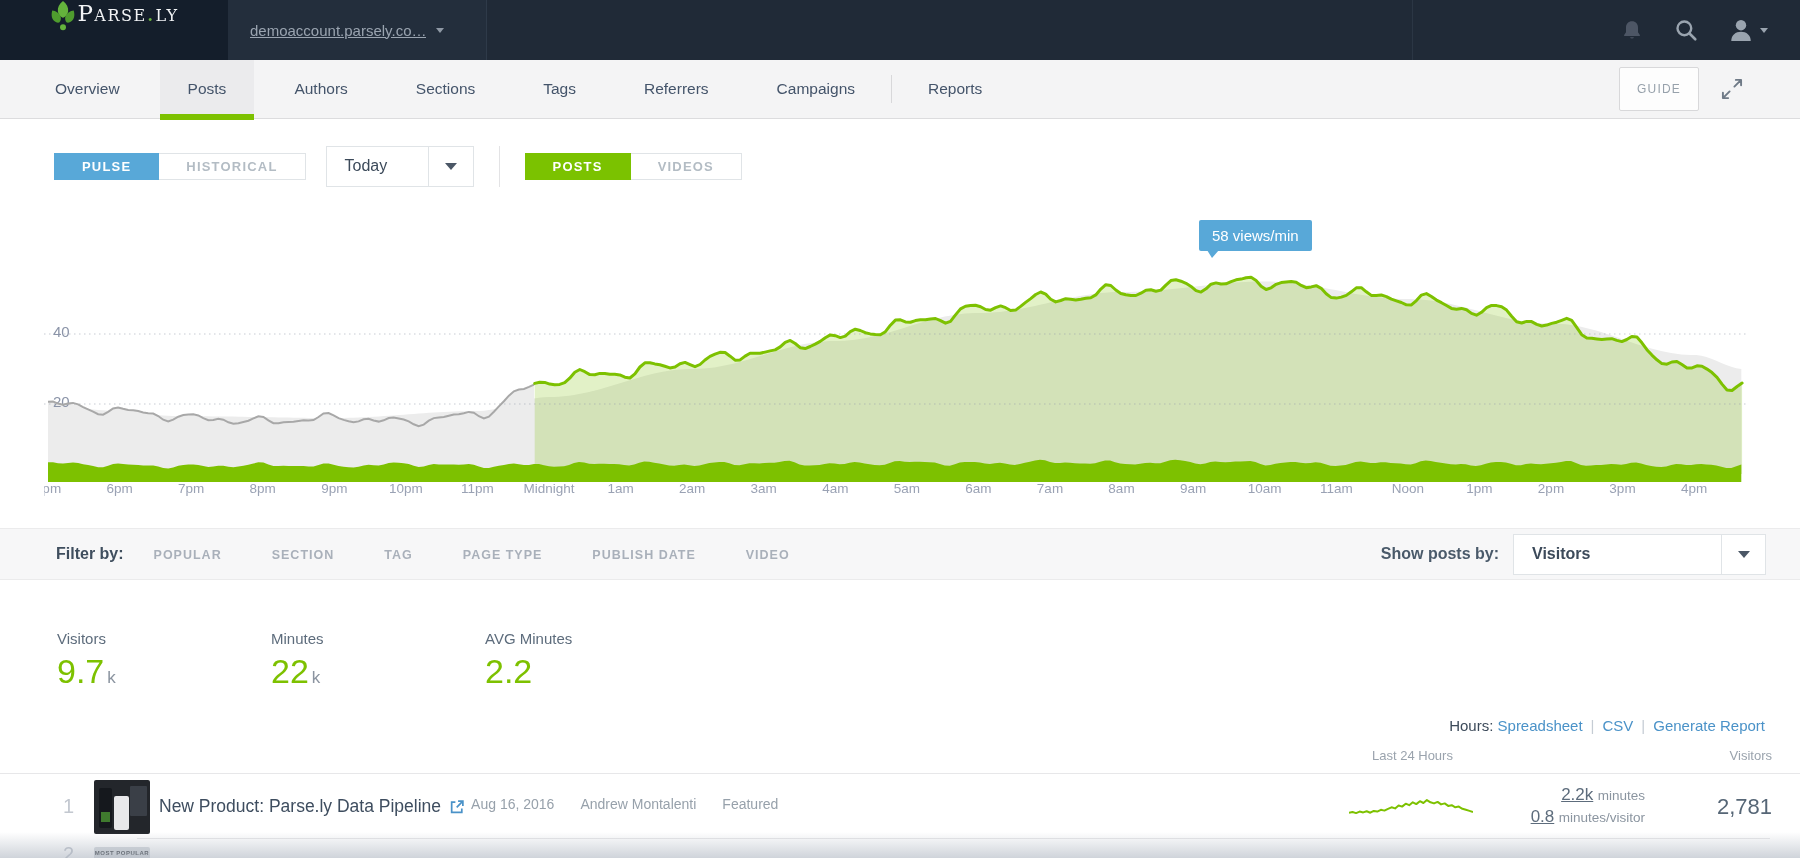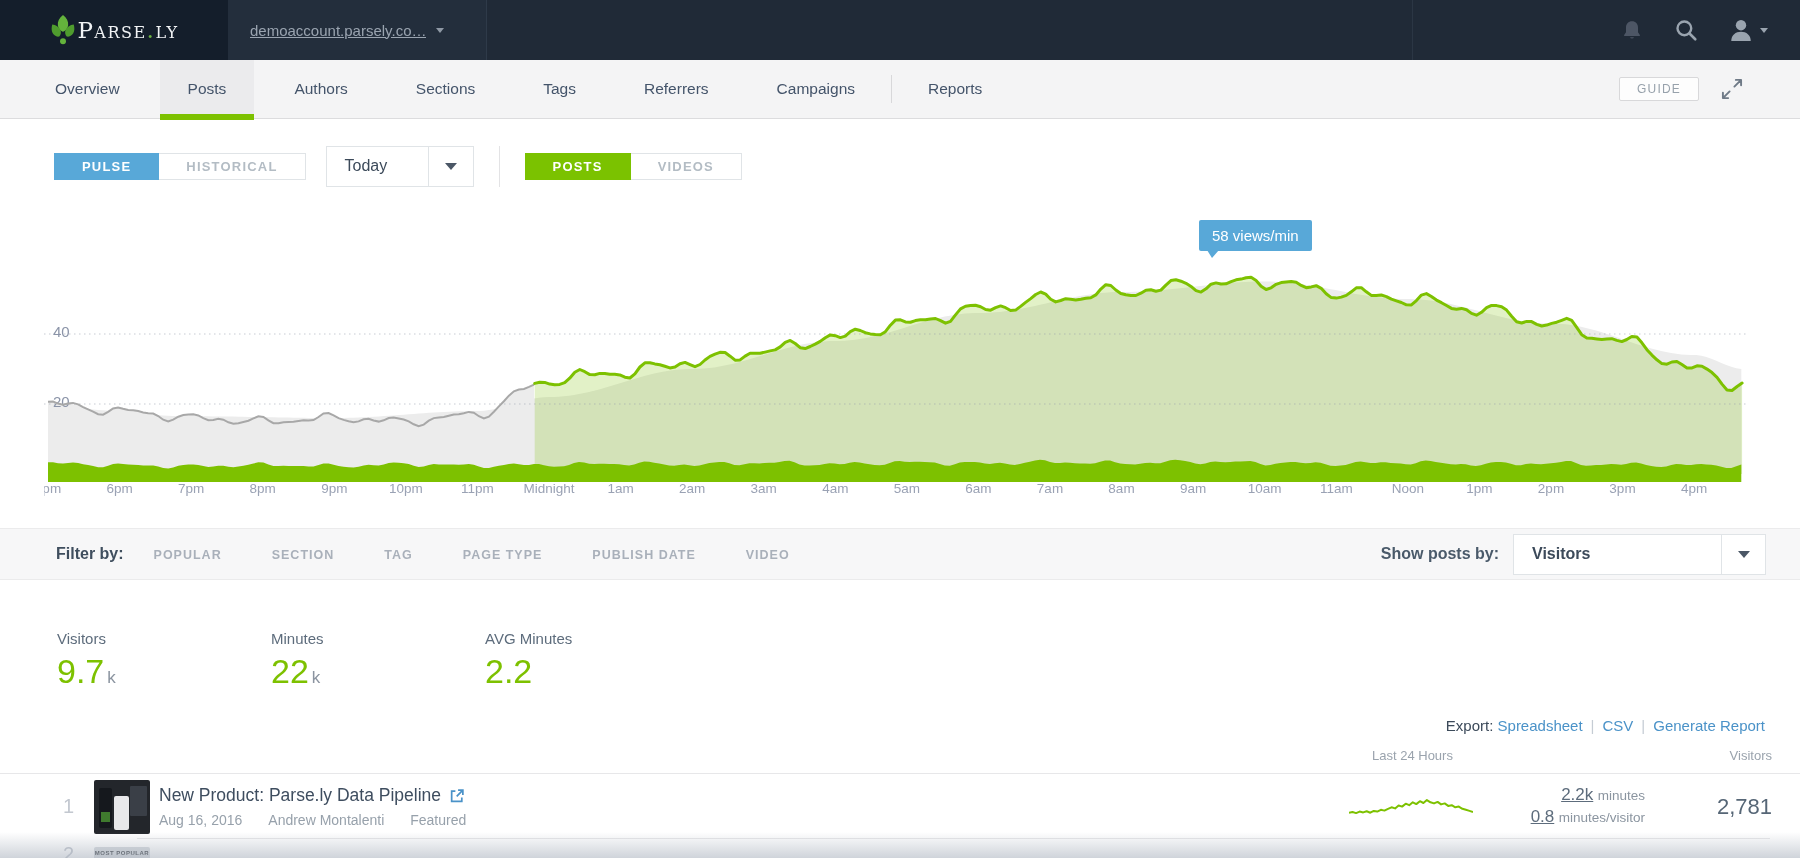--- a/index.html
+++ b/index.html
@@ -1,39 +1,39 @@
 <!DOCTYPE html>
 <html><head>
 <meta charset="utf-8">
 <style>
   * { margin:0; padding:0; box-sizing:border-box; }
   html,body { width:1800px; height:858px; overflow:hidden; background:#fff;
     font-family:"Liberation Sans", sans-serif; position:relative; }
 
   
   .topbar { height:60px; background:#202a37; display:flex; align-items:stretch; position:relative; }
-  .logo-block { width:228px; background:#141e2b; display:flex; align-items:center; justify-content:center; }
+  .logo-block { width:228px; background:#141e2b; display:flex; align-items:flex-start; justify-content:center; }
   .brand { font-family:"DejaVu Serif", serif; font-variant:small-caps; color:#f1f3f5; font-size:23px; letter-spacing:1.5px; }
   .brand .dot { color:#6cb33f; }
   .account { width:259px; display:flex; align-items:center; padding:0 22px; gap:10px;
     background:#232e3c; border-right:1px solid #2e3a49; cursor:pointer; }
   .account-text { color:#9aa4b0; font-size:15px; white-space:nowrap; overflow:hidden;text-decoration:underline; }
   .caret-down { width:0; height:0; border-left:5px solid transparent; border-right:5px solid transparent; border-top:6px solid #8f99a5; }
   .topbar-sep { position:absolute; left:1412px; top:0; width:1px; height:60px; background:#2b3644; }
   .top-icons { margin-left:auto; display:flex; align-items:center; gap:30px; padding-right:32px; }
   .icon-btn { display:flex; align-items:center; gap:6px; cursor:pointer; }
 
   
   .navbar { height:59px; background:#f4f4f5; border-bottom:1px solid #dcdcde; display:flex; align-items:stretch; padding-left:27px; position:relative; }
   .nav-tab { padding:0 28px; display:flex; align-items:center; font-size:15.5px; color:#44546a; cursor:pointer; position:relative; }
   .nav-tab.active { background:#ebebed; }
   .nav-tab.active::after { content:""; position:absolute; left:0; right:0; bottom:-2px; height:6px; background:#7dc100; }
   .nav-sep { width:1px; background:#d8d8da; margin:15px 8px; }
   .nav-right { margin-left:auto; display:flex; align-items:center; gap:22px; padding-right:57px; }
-  .guide-btn { width:80px; height:24px; background:#fdfdfd; border:1px solid #d8d8da; border-radius:2px;
+  .guide-btn { width:80px; height:44px; background:#fdfdfd; border:1px solid #d8d8da; border-radius:2px;
     font-size:12px; letter-spacing:1.2px; color:#97a1ab; display:flex; align-items:center; justify-content:center; cursor:pointer; }
 
   
   .controls { height:84px; display:flex; align-items:center; padding-left:54px; padding-top:10px; background:#fff; }
   .seg { display:flex; }
   .seg-btn { height:27px; padding:0 27px; display:flex; align-items:center; font-size:13px; font-weight:bold;
     letter-spacing:1.2px; background:#fff; border:1px solid #e0e4e7; color:#b3bcc4; cursor:pointer; }
   .seg-btn + .seg-btn { border-left:none; }
   .seg-btn.active-blue { background:#58a8d8; border-color:#58a8d8; color:#fff; }
   .seg-btn.active-green { background:#7bc200; border-color:#7bc200; color:#fff; }
@@ -83,21 +83,21 @@
 
   .post-row { position:relative; height:65px; display:flex; align-items:center; padding-left:56px; }
   .post-row::after { content:""; position:absolute; left:137px; right:30px; bottom:0; height:1px; background:#e7e7e9; }
   .rank { width:18px; text-align:right; font-size:20px; color:#c3c8d0; }
   .thumb { width:56px; height:54px; margin-left:20px; margin-right:9px; background:#23262b; border-radius:2px;
     position:relative; overflow:hidden; cursor:pointer; }
   .thumb .scr1 { position:absolute; left:5px; top:8px; width:13px; height:40px; background:#15181d; border-radius:2px; }
   .thumb .scr1::after { content:""; position:absolute; left:2px; bottom:6px; width:9px; height:10px; background:#3f7a2e; }
   .thumb .scr2 { position:absolute; left:20px; top:16px; width:15px; height:34px; background:#e8e8ea; border-radius:2px; }
   .thumb .scr3 { position:absolute; right:3px; top:6px; width:17px; height:30px; background:#3a3f47; border-radius:1px; }
-  .post-text { display:flex; flex-direction:column; gap:6px; }
+  .post-text { display:flex; gap:6px; }
   .post-title-line { display:flex; align-items:center; gap:8px; }
   .post-title { font-size:17.5px; color:#3e4d5f; cursor:pointer; }
   .post-meta { display:flex; gap:26px; font-size:14px; color:#97a1ab; }
   .spark { position:absolute; left:1349px; top:14px; }
   .row-metrics { position:absolute; right:155px; top:10px; text-align:right; line-height:21px; }
   .rm-big { font-size:17px; color:#5d6c7c;text-decoration:underline; }
   .rm-small { font-size:13.5px; color:#8b95a0; }
   .row-visitors { position:absolute; right:28px; top:20px; font-size:22px; color:#566676; }
 
   .post-row.partial { height:30px; border:none; }
@@ -258,21 +258,21 @@
       <div class="stat-label">Minutes</div>
       <div><span class="stat-value">22</span><span class="stat-suffix">k</span></div>
     </div>
     <div class="stat">
       <div class="stat-label">AVG Minutes</div>
       <div><span class="stat-value">2.2</span><span class="stat-suffix"></span></div>
     </div>
   </div>
 
 <div class="export-row">
-  <span>Export:</span>
+  <span>Hours:</span>
   <span id="export-links"> <a>Spreadsheet</a><span class="export-sep">|</span><a>CSV</a><span class="export-sep">|</span><a>Generate Report</a></span>
 </div>
 
 <div class="table-head">
   <span class="th-trend">Last 24 Hours</span>
   <span class="th-metric">Visitors</span>
 </div>
 
 <div class="post-row">
   <span class="rank">1</span>

